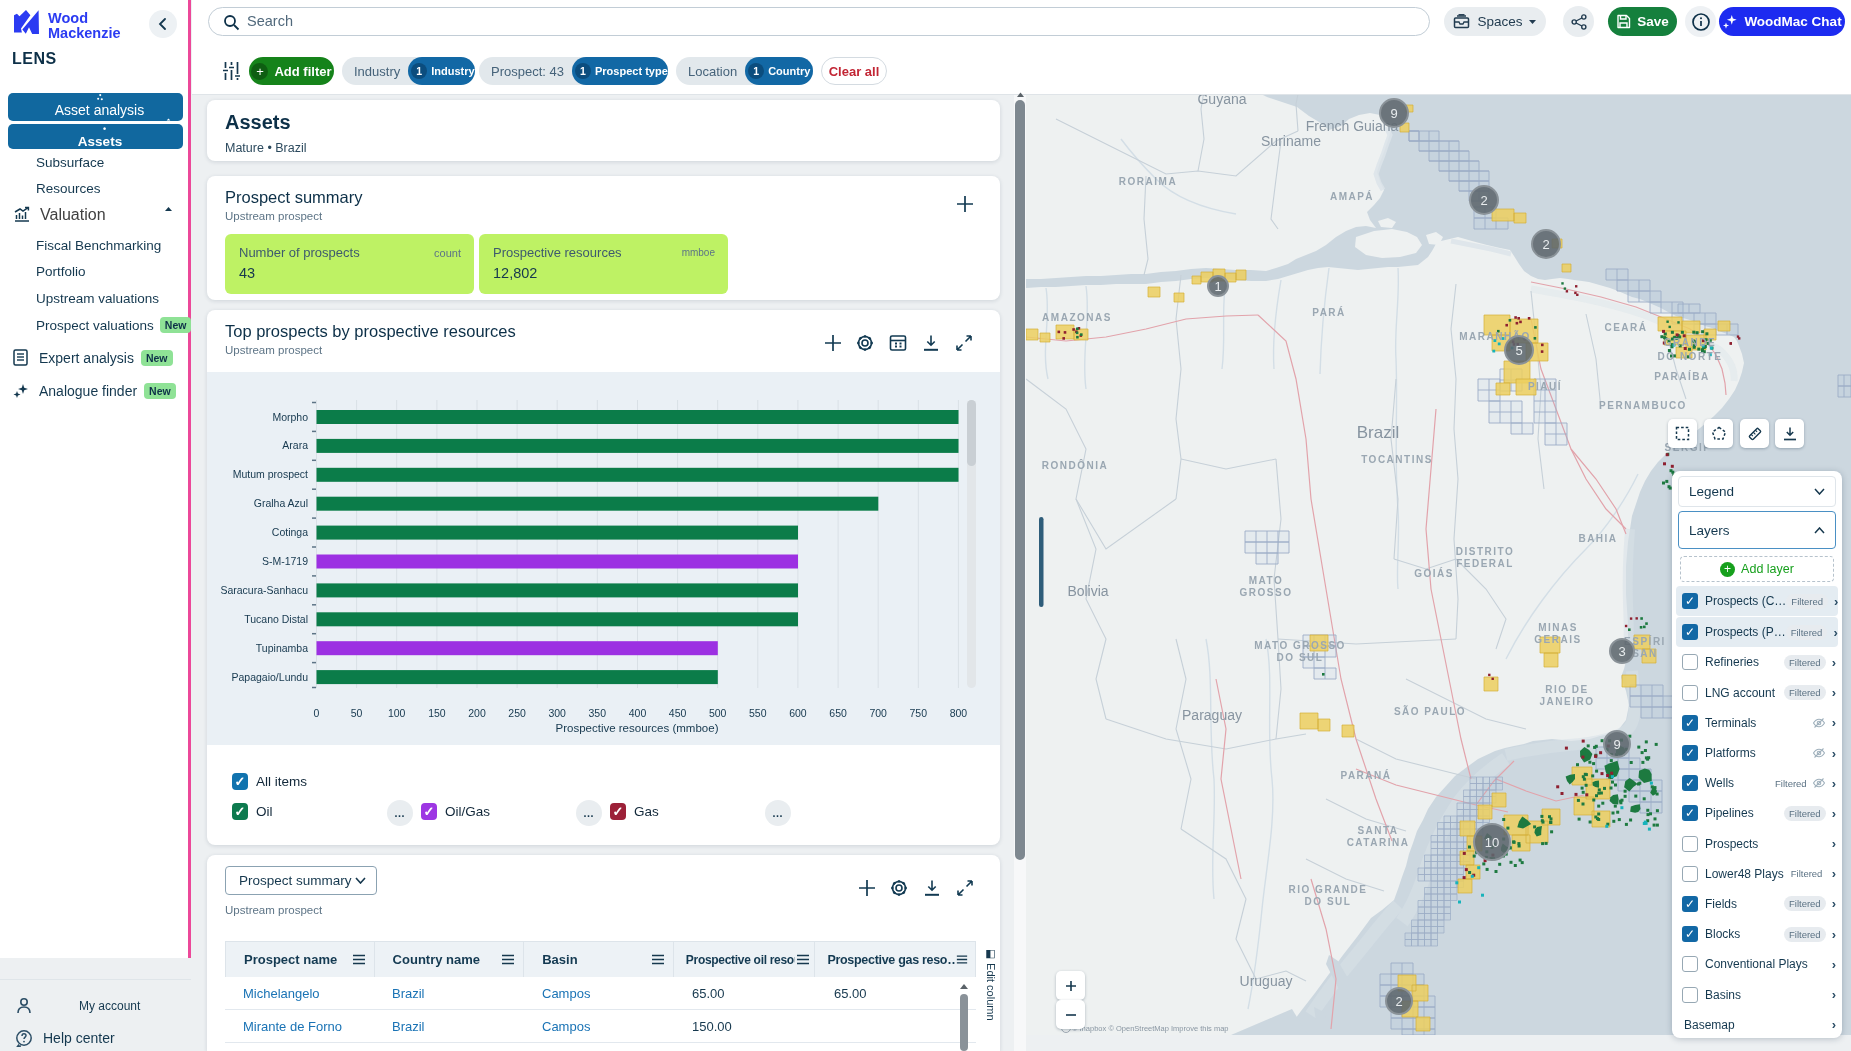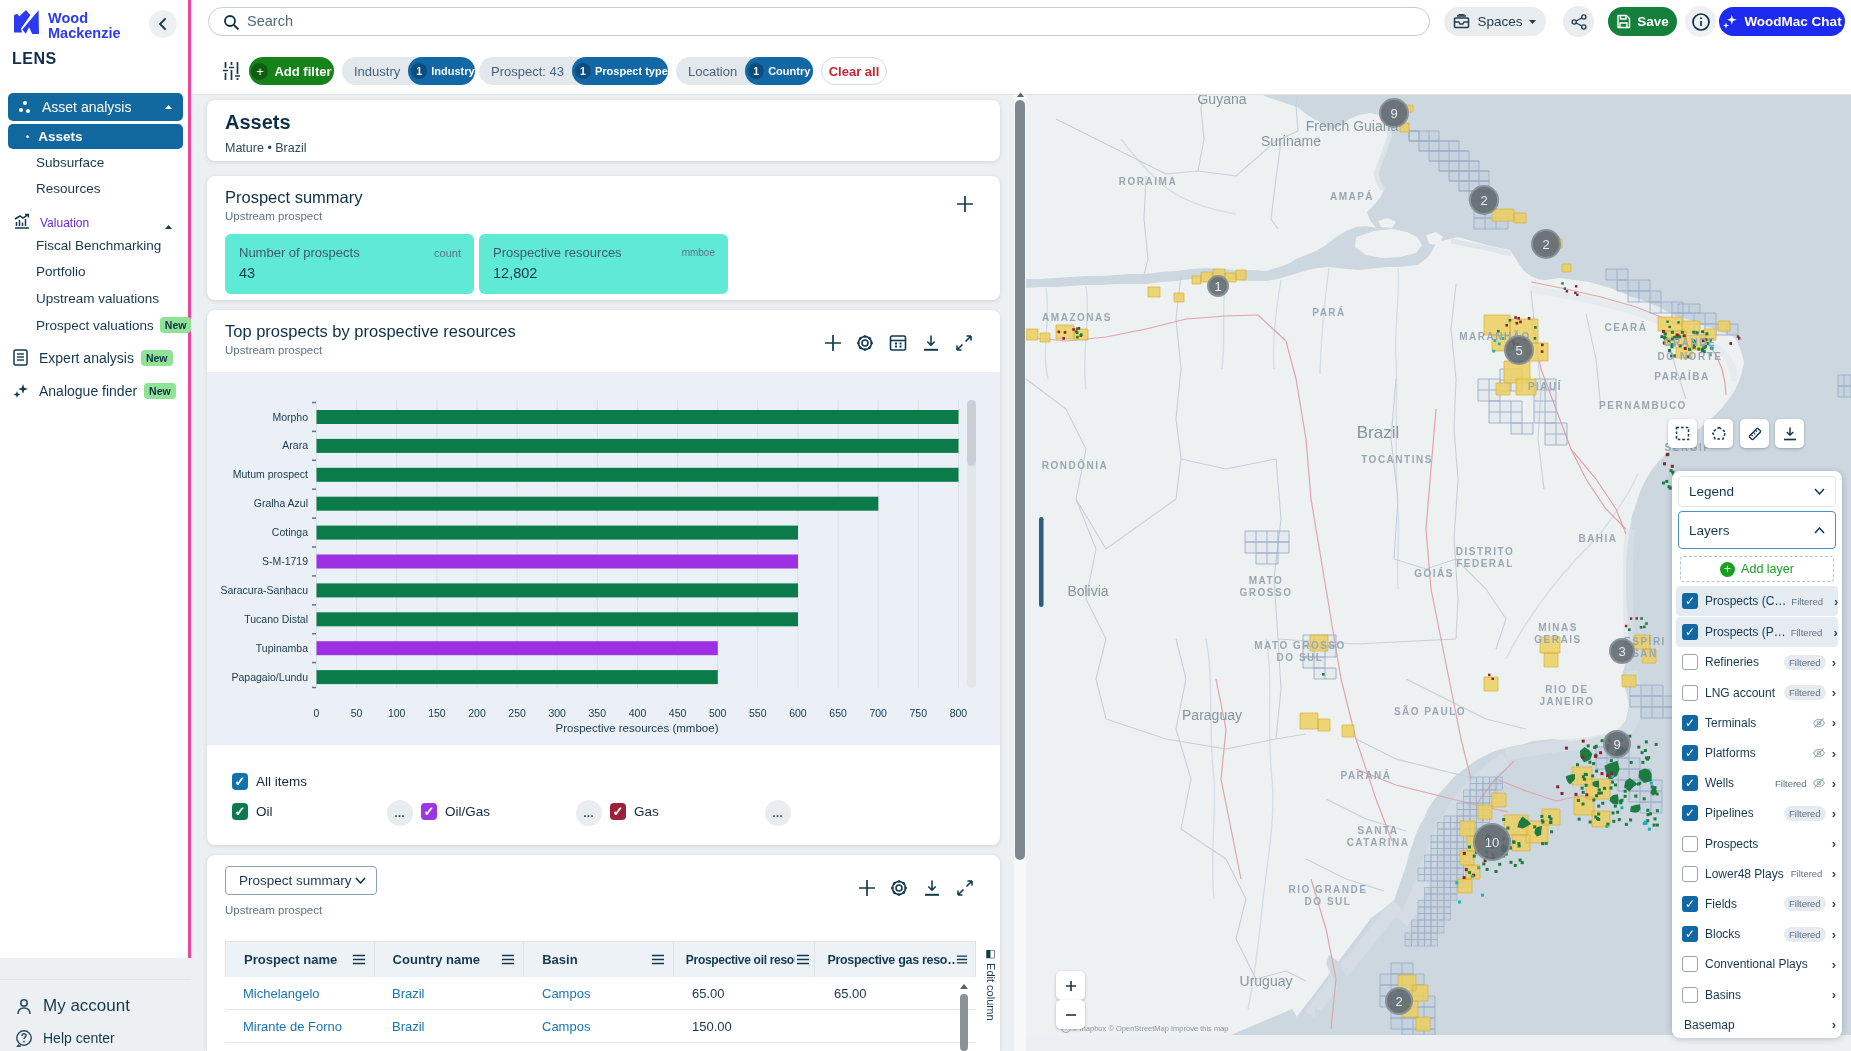--- a/index.html
+++ b/index.html
@@ -1,37 +1,37 @@
 <!DOCTYPE html>
 <html><head>
 <meta charset="utf-8">
 <style>
 * { margin:0; padding:0; box-sizing:border-box; }
 html,body { width:1851px; height:1051px; overflow:hidden; background:#edf0f2; font-family:"Liberation Sans",sans-serif; }
 .abs { position:absolute; }
 #stage { position:relative; width:1851px; height:1051px; }
 
 #sidebar { left:0; top:0; width:191px; height:958px; background:#fff; border-right:3px solid #ec4899; z-index:30; }
-.navpill { left:8px; width:175px; background:#11689f; border-radius:5px; color:#fff; }
+.navpill { left:8px; width:175px; background:#11689f; border-radius:5px; color:#fff;flex-direction:column; }
 .navtxt { color:#14384f; font-size:13.5px; white-space:nowrap; }
 .newbadge { display:inline-block; background:#8fe296; color:#0e3048; font-size:10.5px; font-weight:bold; border-radius:4px; padding:2px 5px; }
 
 #topbar { left:192px; top:0; width:1659px; height:95px; background:#fff; z-index:20; border-bottom:1px solid #dfe4e8; }
 #searchbox { left:16px; top:7px; width:1222px; height:29px; border:1px solid #c2cdd6; border-radius:15px; background:#fff; }
 .pillbtn { height:29px; border-radius:15px; display:flex; align-items:center; justify-content:center; font-size:13.5px; }
 .graypill { background:#e9edf0; color:#223c50; }
 .chipwrap { background:#e2e8ec; border-radius:14px; height:28px; display:flex; align-items:center; color:#46637a; font-size:13px; white-space:nowrap; }
 .chipblue { background:#1268a5; border-radius:14px; height:28px; color:#fff; display:flex; align-items:center; font-weight:bold; font-size:11px; white-space:nowrap; }
 .cntcirc { background:#0b4d7e; width:16px; height:16px; border-radius:50%; color:#fff; display:flex; align-items:center; justify-content:center; font-size:10.5px; font-weight:bold; flex:none; }
 
 #content { left:192px; top:95px; width:822px; height:956px; background:#edf0f2; z-index:10; }
 .card { position:absolute; left:15px; width:793px; background:#fff; border-radius:8px; box-shadow:0 1px 4px rgba(20,45,70,.14); }
 .cardtitle { color:#0d3048; }
 .sub { color:#5d7486; font-size:11.5px; }
-.statile { position:absolute; background:#5eead4; border-radius:6px; height:60px; }
+.statile { position:absolute; background:#bef264; border-radius:6px; height:60px; }
 .icon { stroke:#123a52; fill:none; stroke-width:1.6; }
 .tbl-h { font-size:13px; font-weight:bold; color:#143a52; white-space:nowrap; overflow:hidden; }
 .lnk { color:#1a73b5; font-size:13px; }
 
 #vscroll { left:1014px; top:95px; width:12px; height:956px; background:#f7f8f9; z-index:25; }
 
 #map { left:1026px; top:79px; width:825px; height:956px; z-index:5; }
 
 #lpanel { left:1672px; top:471px; width:170px; height:567px; background:#fff; border-radius:8px; box-shadow:0 1px 6px rgba(20,45,70,.25); z-index:40; font-size:12.5px; color:#14384f; white-space:nowrap; }
 .lrow { position:relative; height:30.2px; display:flex; align-items:center; padding:0 6px 0 10px; white-space:nowrap; font-size:12px; }
@@ -79,21 +79,21 @@
           <path d="M1 5 L4.5 1 L8 5 Z" fill="#fff"></path>
         </svg>
   </div>
   <div class="abs navpill" style="top:124px;height:25px;display:flex;align-items:center;font-size:13.5px;font-weight:bold;">
     <span style="margin-left:18px;font-size:9px">•</span>
         <span style="margin-left:9px">Assets</span>
   </div>
   <div class="abs navtxt" style="left:36px;top:155px">Subsurface</div>
   <div class="abs navtxt" style="left:36px;top:181px">Resources</div>
 
-  <div class="abs" style="left:8px;top:206px;width:175px;height:24px;display:flex;align-items:flex-end;color:#6d28d9;font-size:12px;">
+  <div class="abs" style="left:8px;top:206px;width:175px;height:24px;display:flex;align-items:flex-start;color:#404040;font-size:16px;">
     <svg style="margin-left:5px" width="18" height="17" viewBox="0 0 18 17">
           <g stroke="#14384f" stroke-width="1.5" fill="none">
             <path d="M2 15 L16 15"></path>
             <path d="M3.5 13 L3.5 9"></path>
             <path d="M6.5 13 L6.5 7"></path>
             <path d="M9.5 13 L9.5 9.5"></path>
             <path d="M12.5 13 L12.5 6"></path>
             <path d="M2 6 L7 3 L10 5 L15 1.6"></path>
             <path d="M12 1.5 L15.4 1.5 L15.4 4.6"></path>
           </g>
@@ -125,21 +125,21 @@
           <g fill="#14384f">
             <path d="M11 2 L12.2 5.8 L16 7 L12.2 8.2 L11 12 L9.8 8.2 L6 7 L9.8 5.8 Z"></path>
             <path d="M5 9 L5.9 11.6 L8.5 12.5 L5.9 13.4 L5 16 L4.1 13.4 L1.5 12.5 L4.1 11.6 Z"></path>
           </g>
         </svg>
     <span style="margin-left:9px;white-space:nowrap">Analogue finder</span>
         <span class="newbadge" style="margin-left:7px">New</span>
   </div>
 
   <div class="abs" style="left:0;top:979px;width:191px;border-top:1px solid #dfe5e9"></div>
-  <div class="abs" style="left:15px;top:996px;display:flex;align-items:center;color:#14384f;font-size:17px;">
+  <div class="abs" style="left:15px;top:996px;display:flex;align-items:center;color:#14384f;font-size:12px;gap:36px;">
     <svg width="18" height="19" viewBox="0 0 18 19">
           <g stroke="#2c4e66" stroke-width="1.6" fill="none">
             <circle cx="9" cy="6" r="3.2"></circle>
             <path d="M3 17 C3 12.5 6 11 9 11 C12 11 15 12.5 15 17"></path>
           </g>
         </svg>
     <span style="margin-left:10px">My account</span>
   </div>
   <div class="abs" style="left:15px;top:1029px;display:flex;align-items:center;color:#14384f;font-size:14px;">
     <svg width="18" height="18" viewBox="0 0 18 18">

